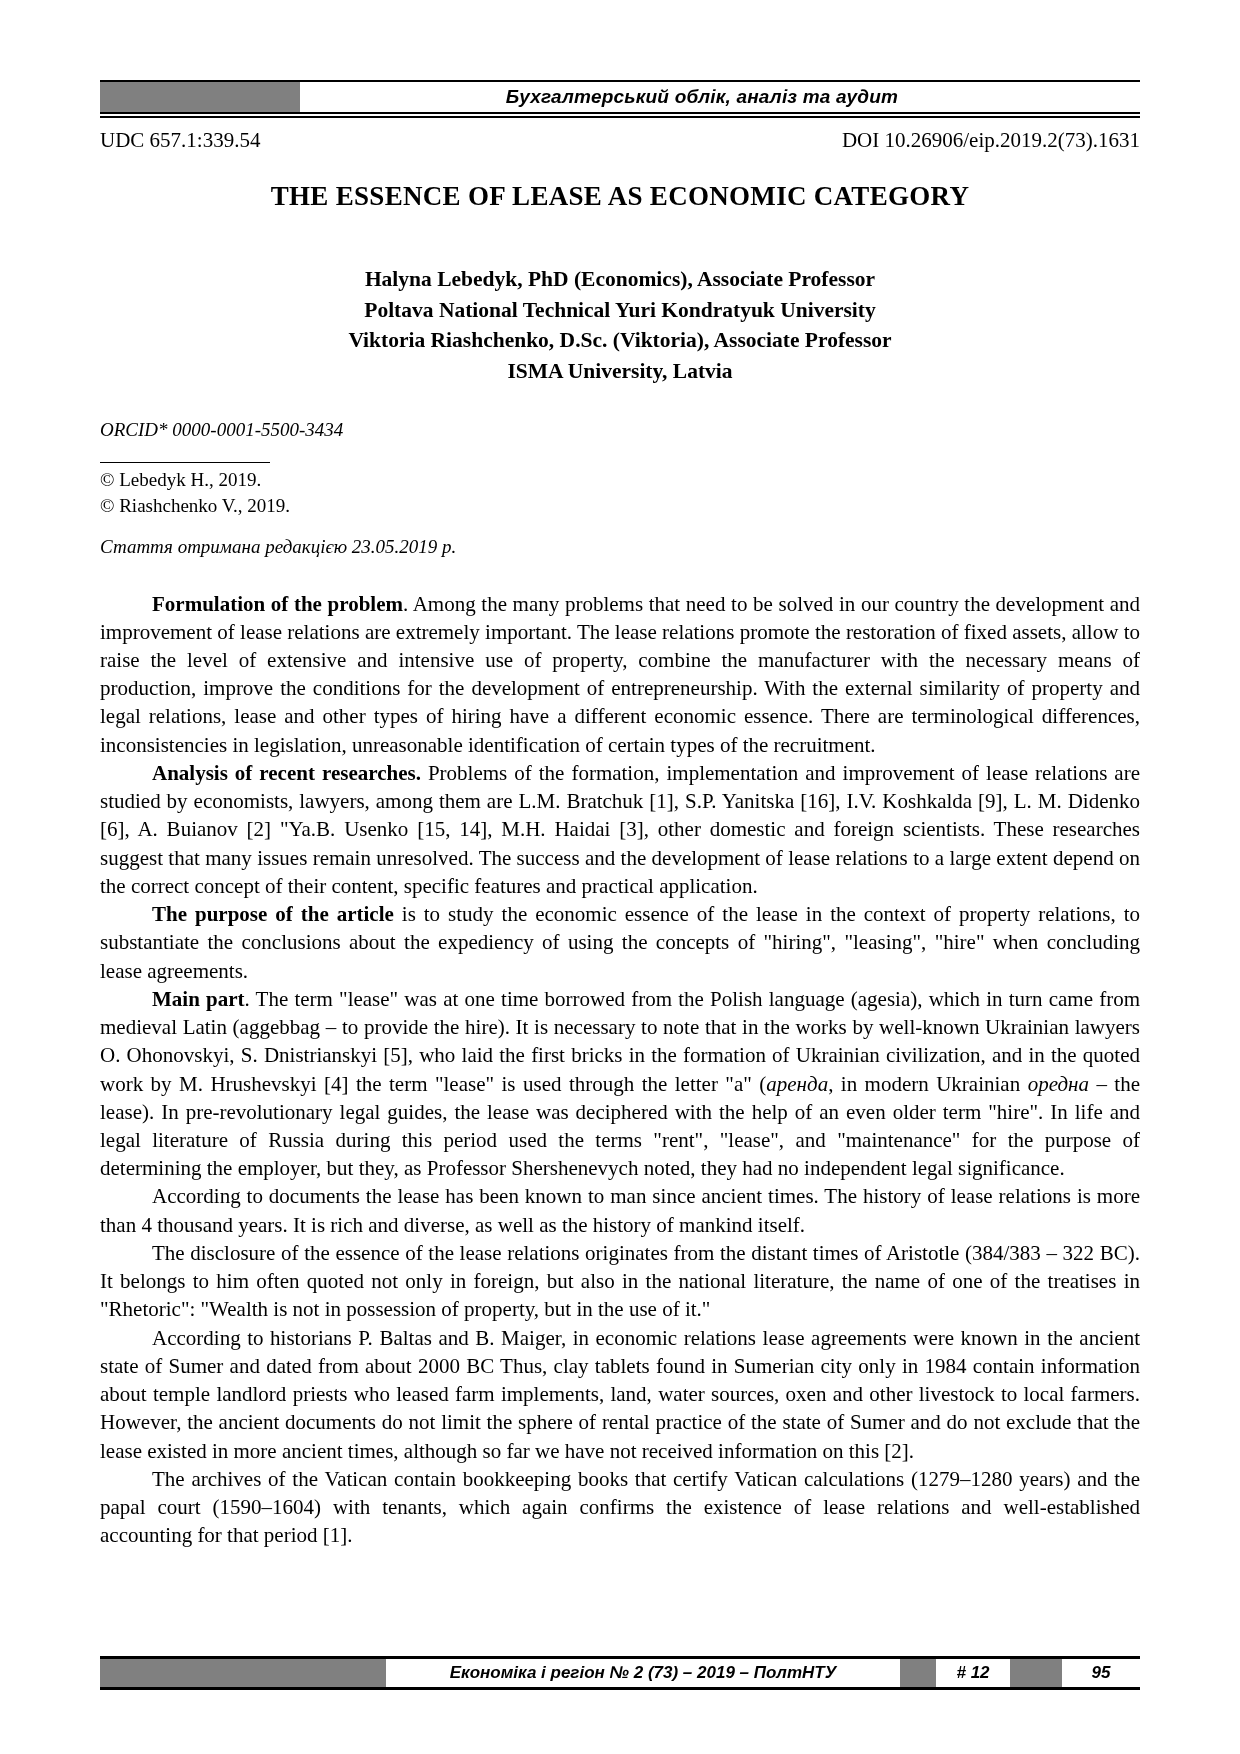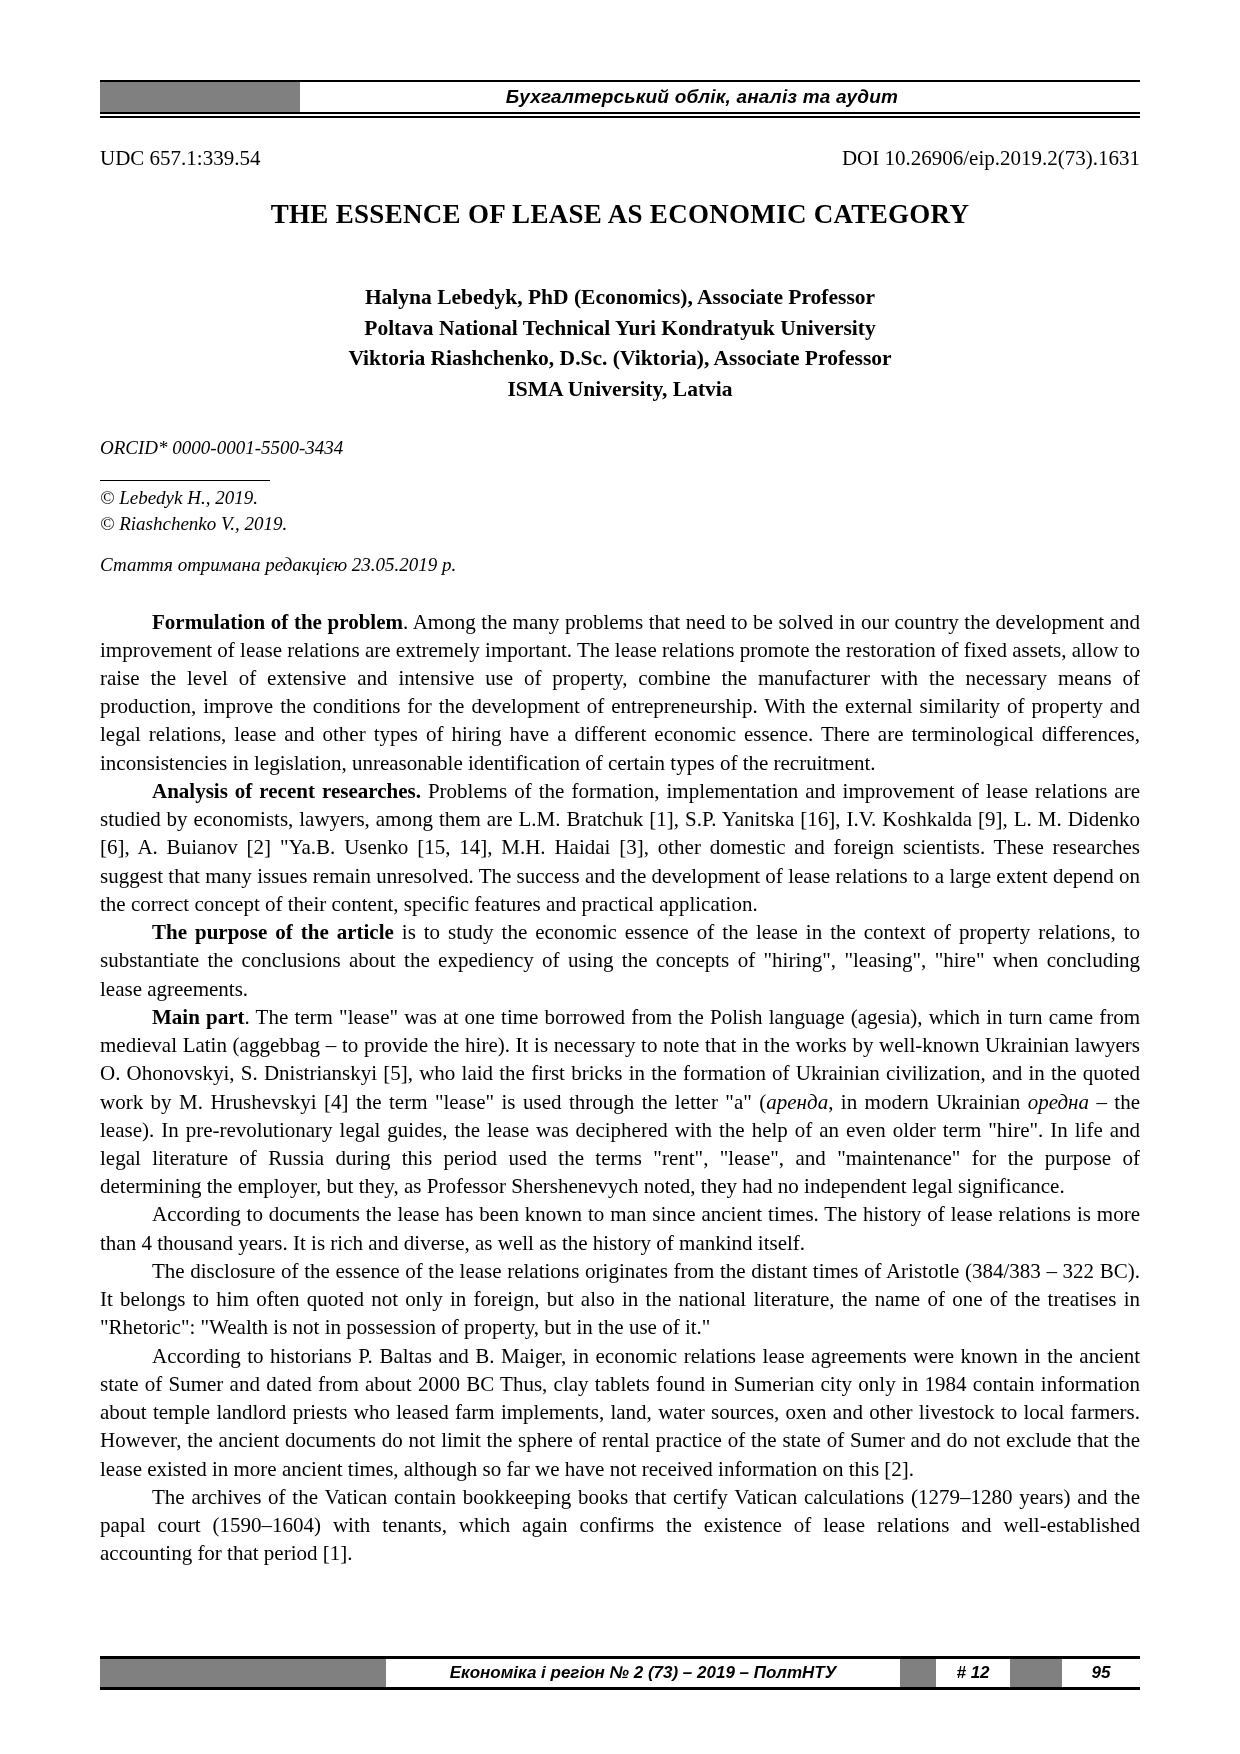--- a/index.html
+++ b/index.html
@@ -52,21 +52,21 @@
   }
   .rule-under {
     border-bottom: 2px solid #000;
     margin-top: 2px;
   }
 
   
   .udc-row {
     display: flex;
     justify-content: space-between;
-    margin-top: 28px;
+    margin-top: 10px;
     font-size: 21px;
   }
 
   
   .article-title {
     text-align: center;
     font-size: 27px;
     font-weight: bold;
     margin-top: 28px;
     letter-spacing: 0.3px;
@@ -85,21 +85,20 @@
     font-size: 19px;
     margin-top: 33px;
   }
   .copyline-rule {
     width: 170px;
     border-bottom: 1.5px solid #000;
     margin-top: 21px;
     margin-bottom: 4px;
   }
   .copyline {
-    font-style: italic;
     font-size: 19px;
     line-height: 1.36;
   }
   .received {
     font-style: italic;
     font-size: 19px;
     line-height: 1.36;
     margin-top: 15px;
   }
 

